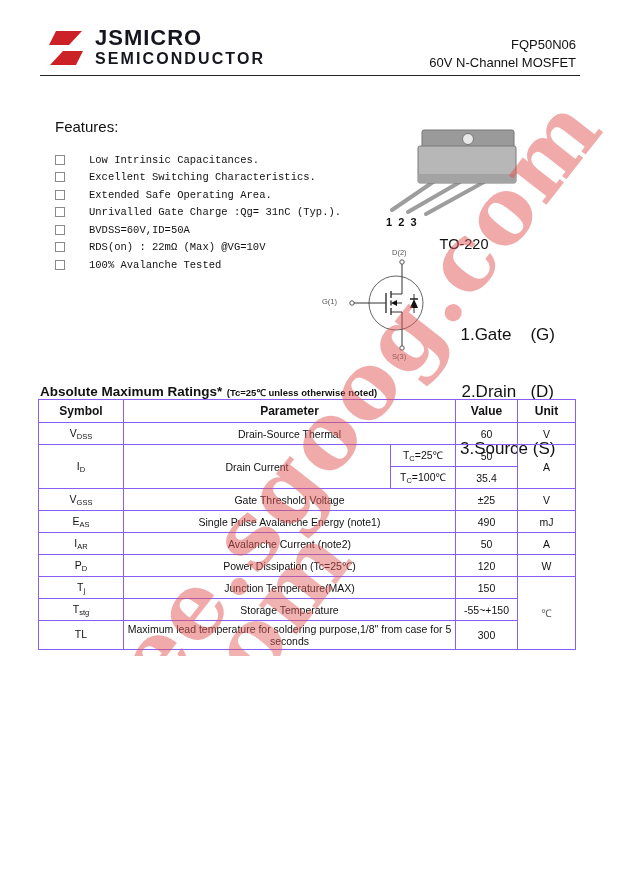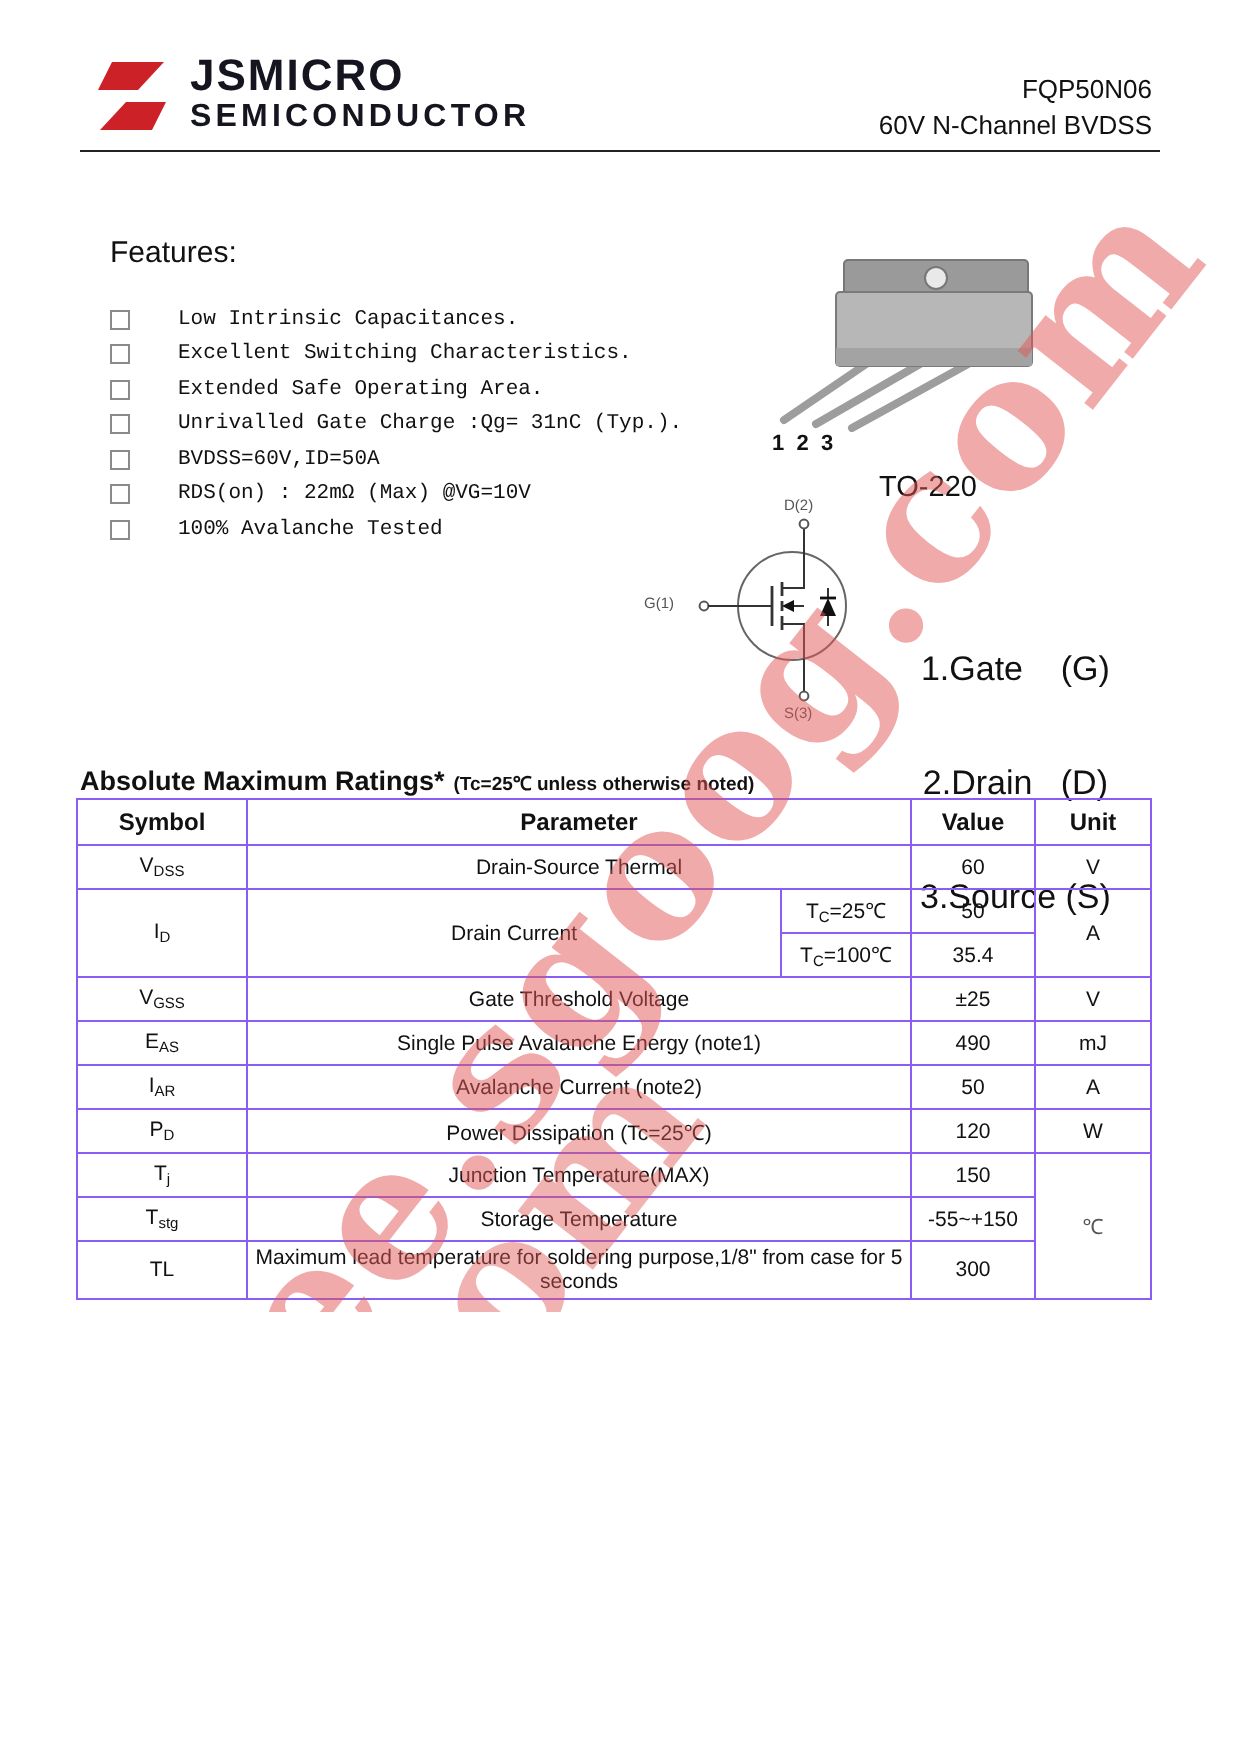--- a/index.html
+++ b/index.html
@@ -74,21 +74,21 @@
         <path d="M36 3 L10 3 L3 17 L23 17 Z" fill="#cc2127"></path>
         <path d="M4 37 L30 37 L37 23 L17 23 Z" fill="#cc2127"></path>
       </svg>
       <div>
         <div class="company">JSMICRO</div>
         <div class="division">SEMICONDUCTOR</div>
       </div>
     </div>
     <div class="part">
       <div>FQP50N06</div>
-      <div>60V N-Channel BVDSS</div>
+      <div>60V N-Channel MOSFET</div>
     </div>
     <div class="hrule"></div>
 
     <div class="features">
       <div class="features-title">Features:</div>
       <div class="feat-item">
         <span class="chk"></span>
         <span>Low Intrinsic Capacitances.</span>
       </div>
       <div class="feat-item">

